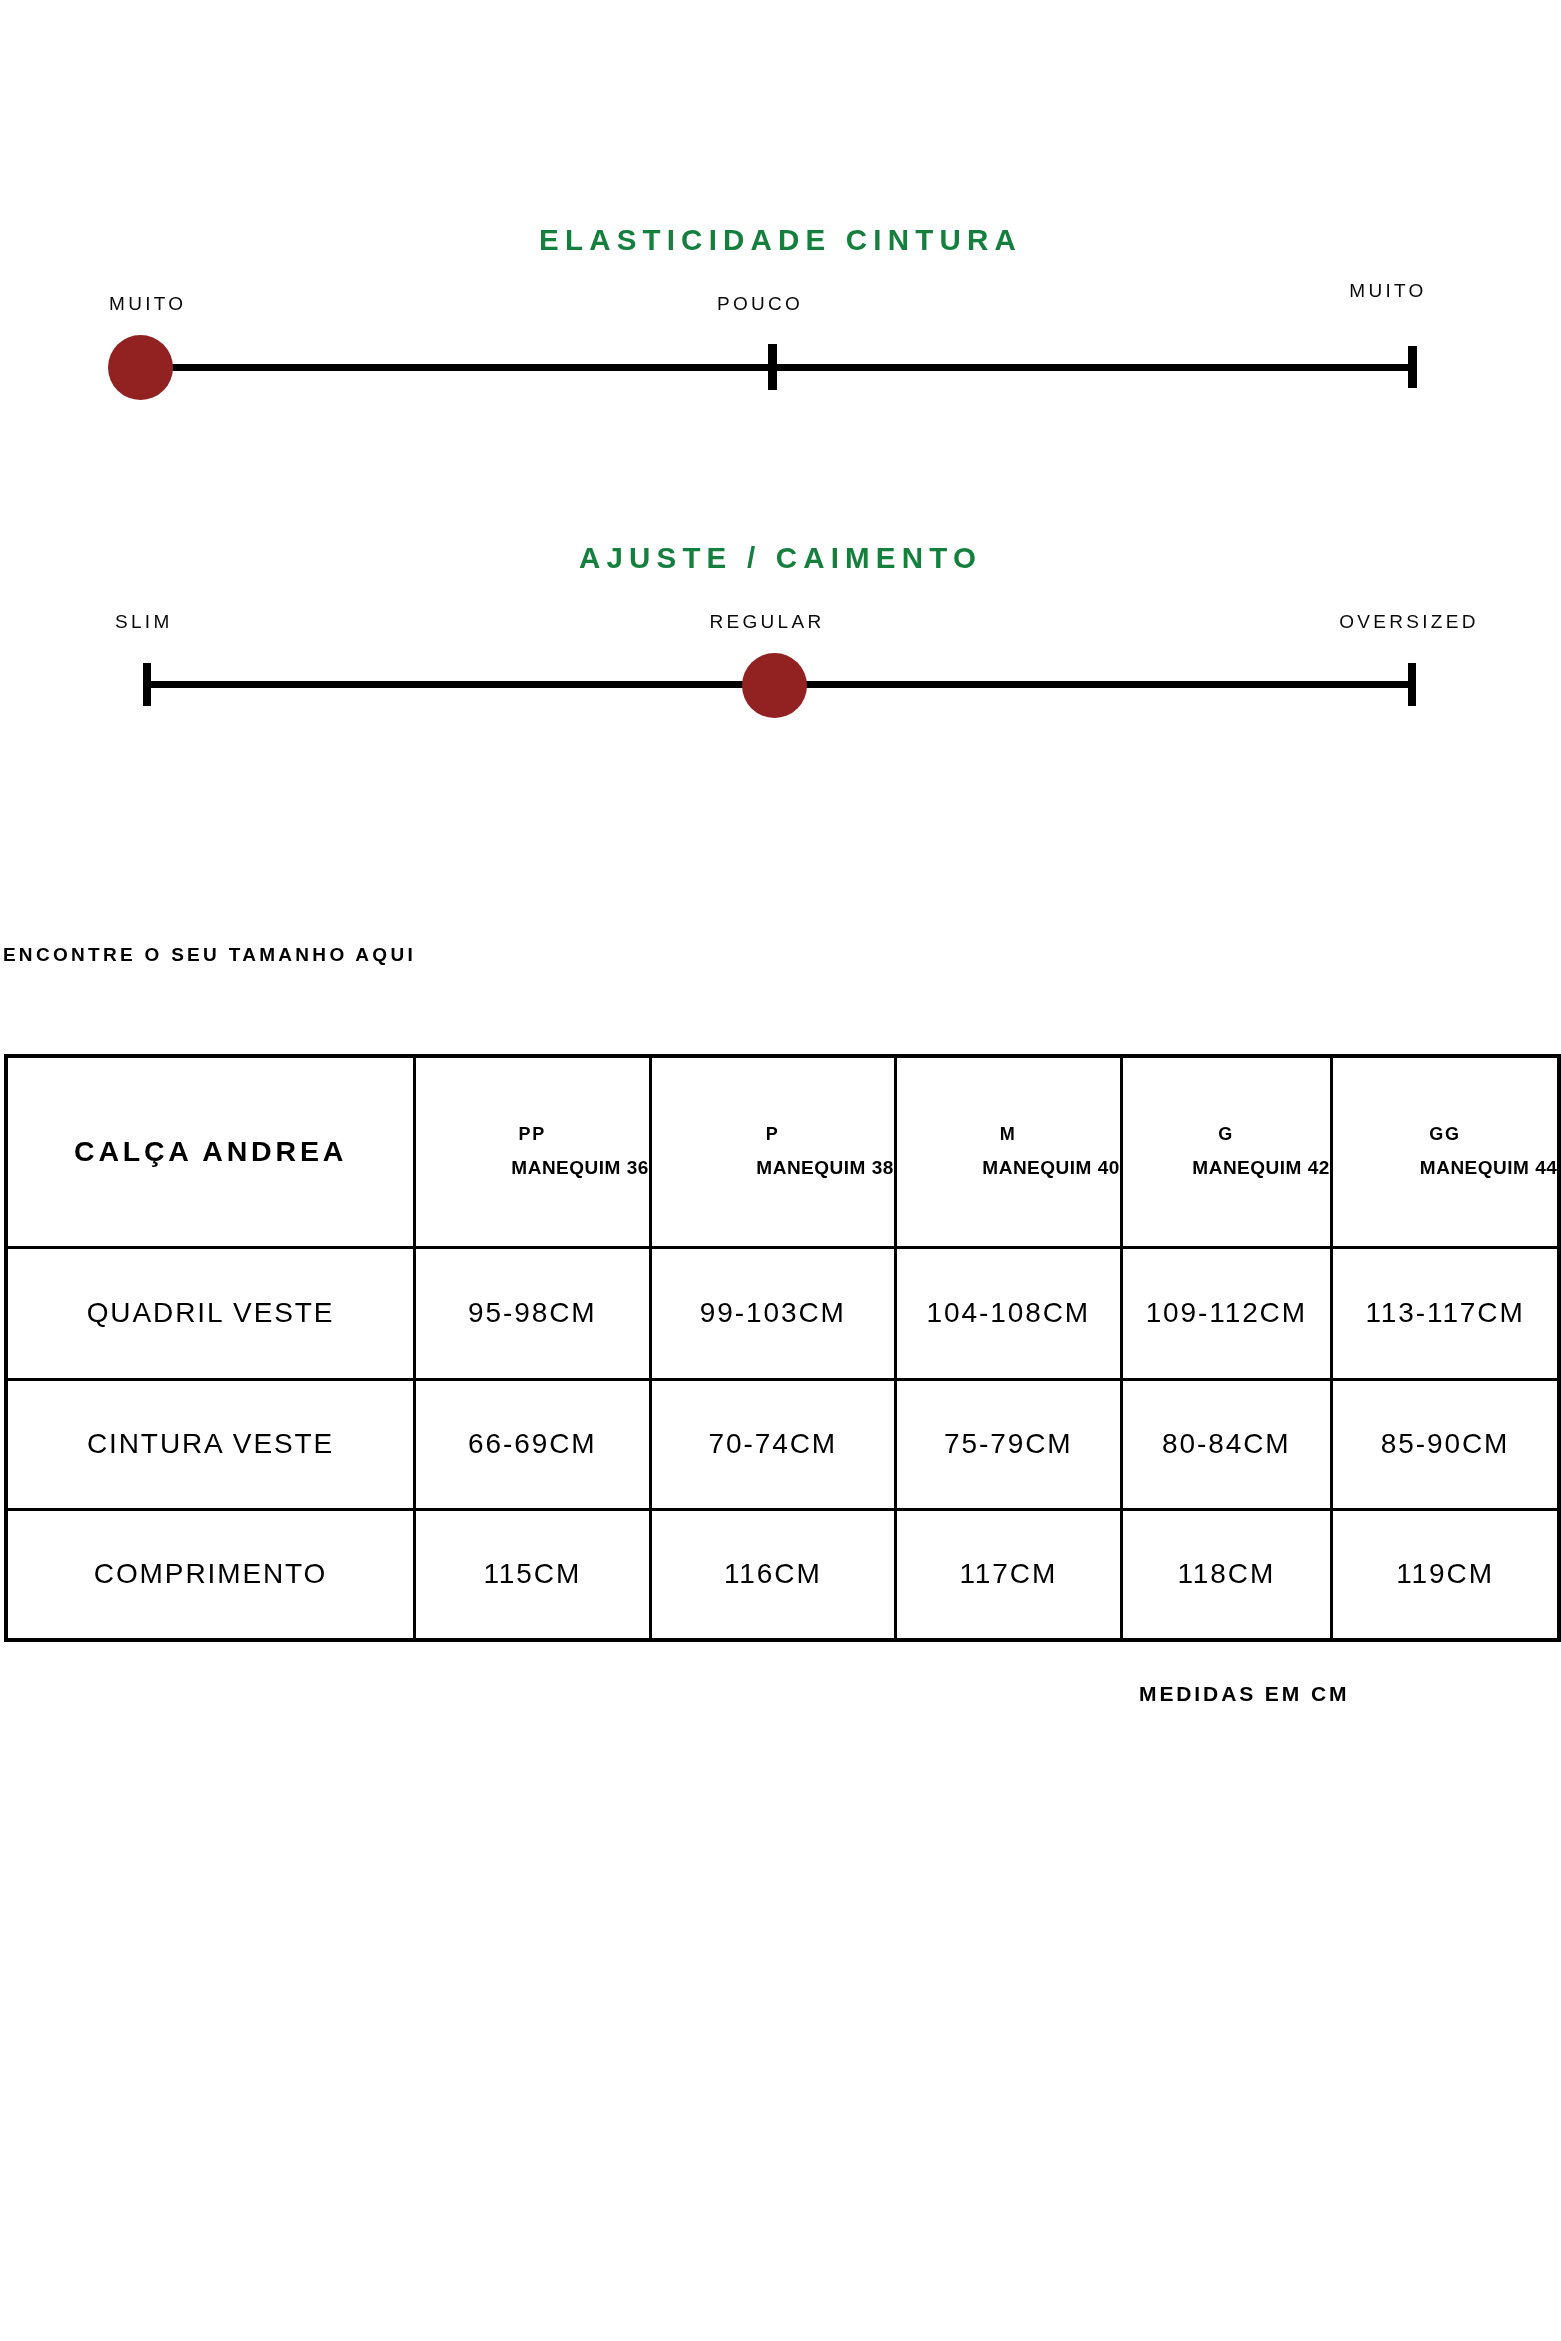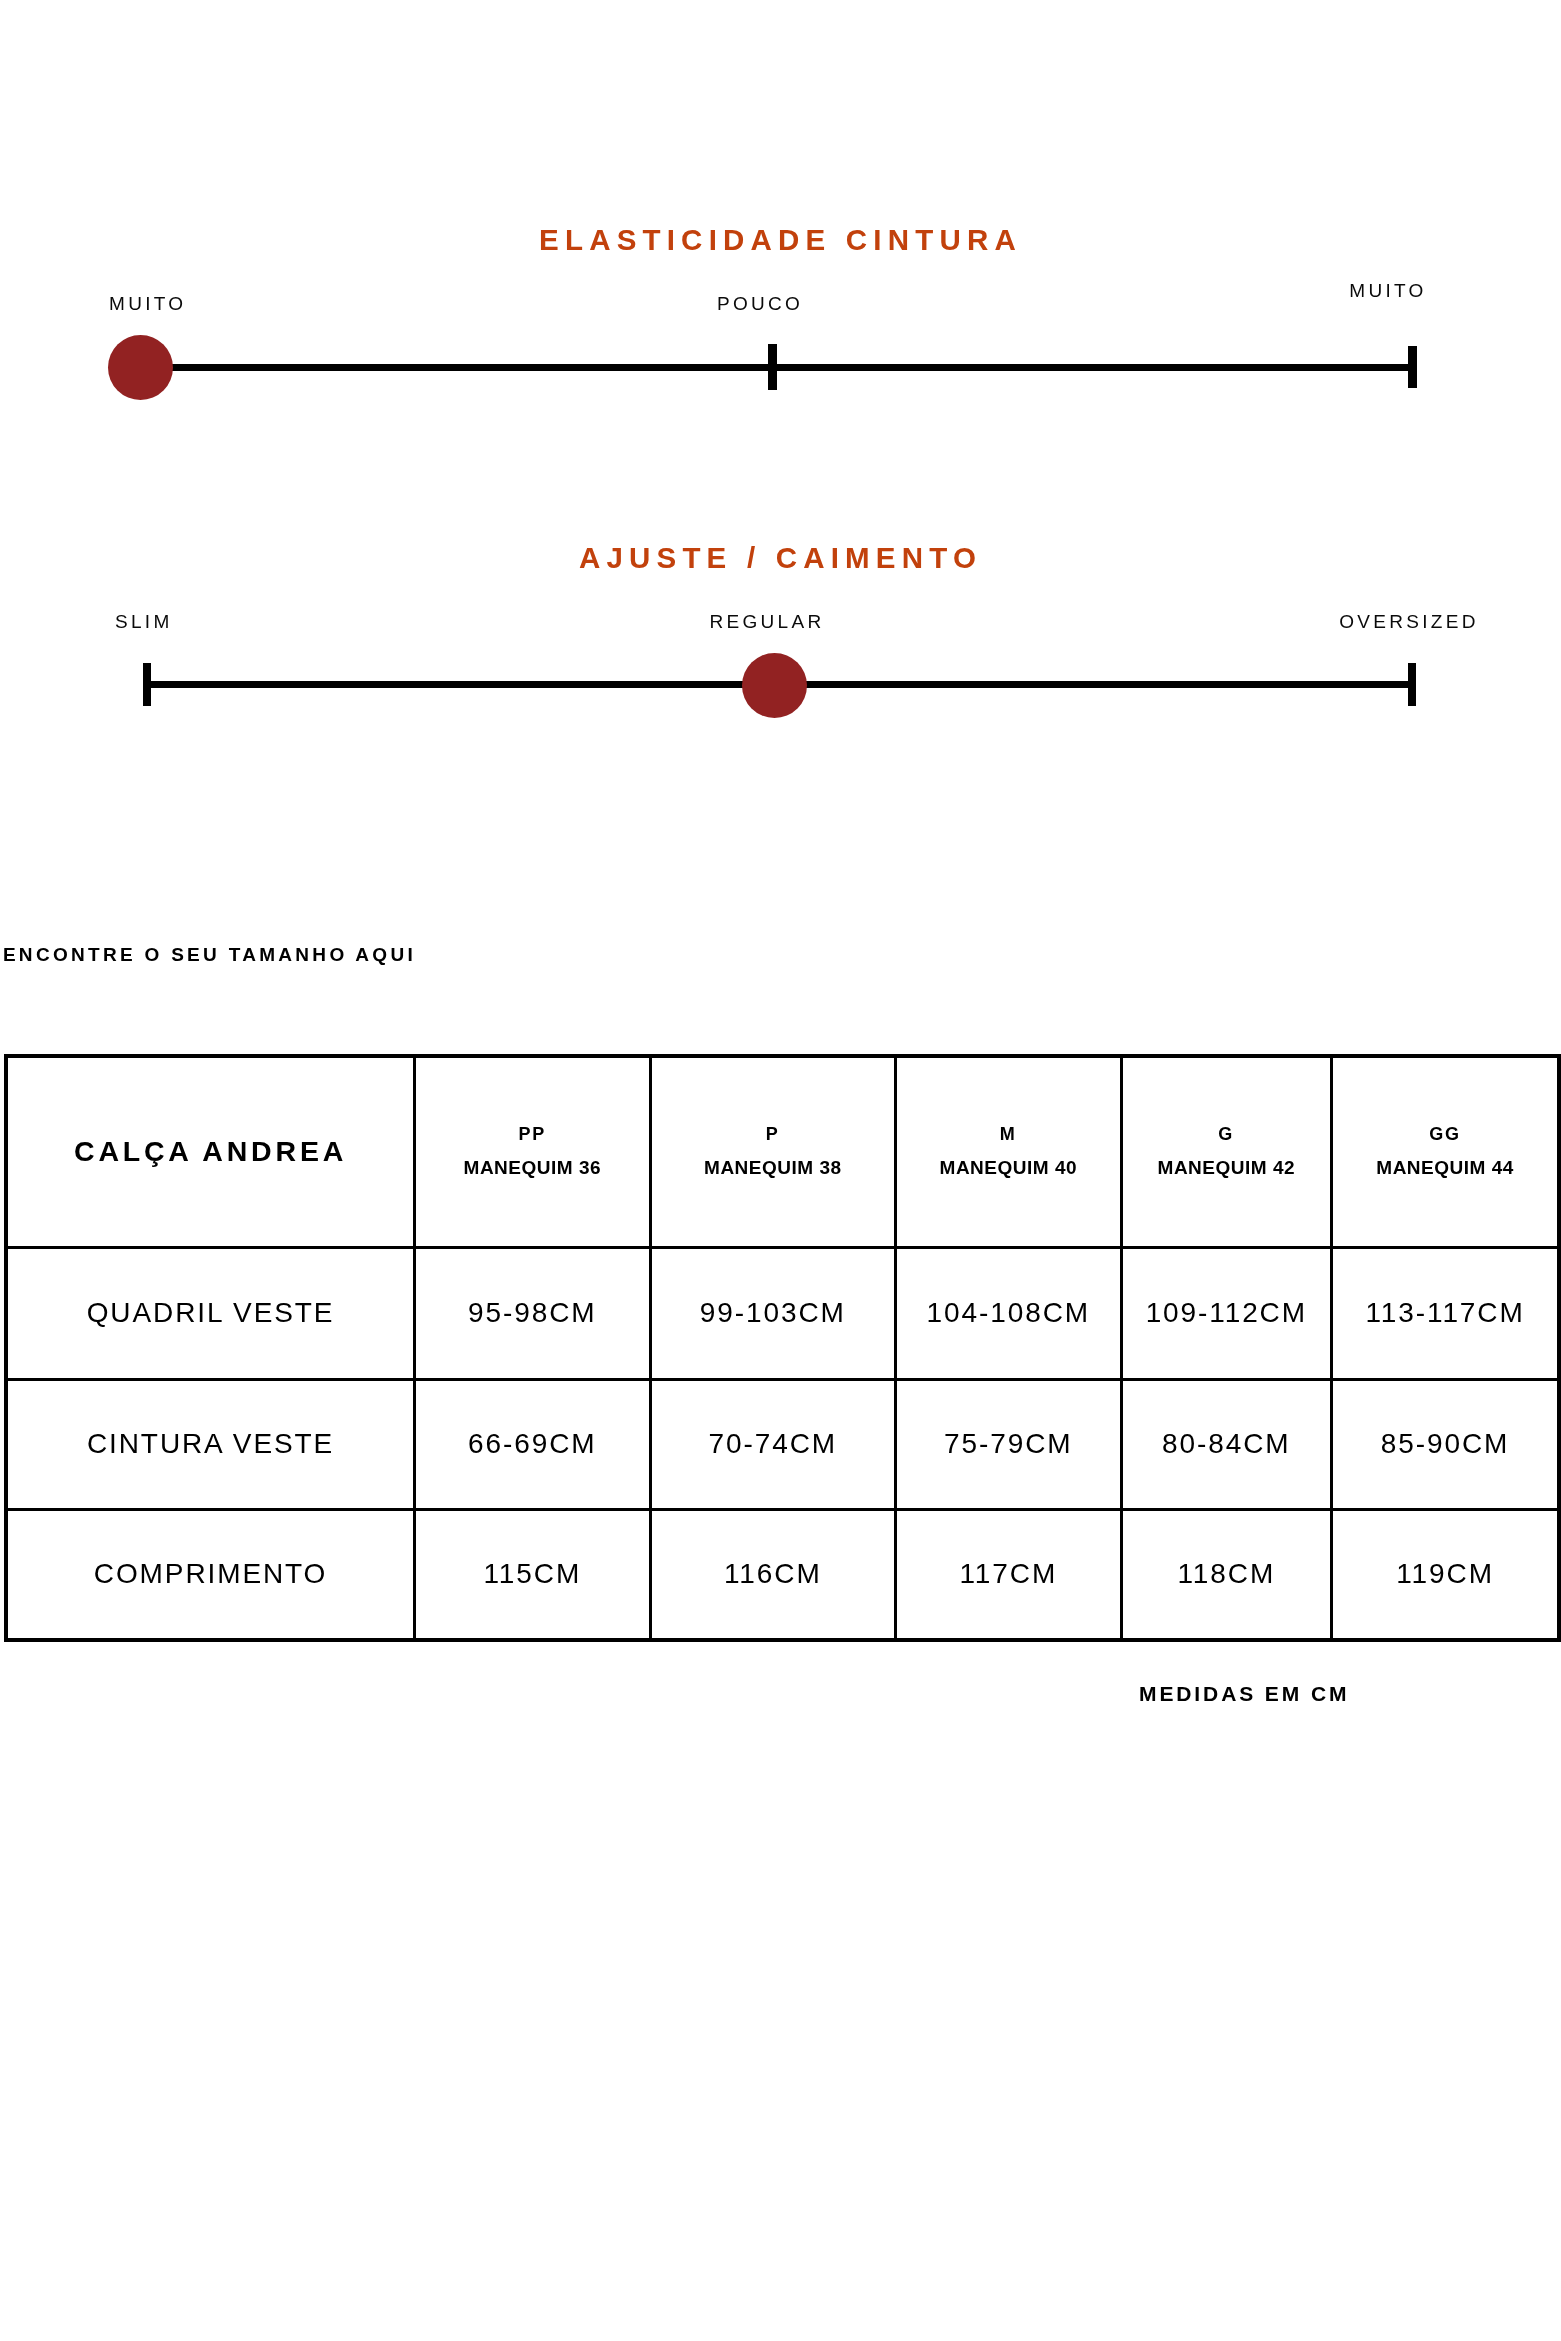--- a/index.html
+++ b/index.html
@@ -14,21 +14,21 @@
   }
 
   
   .slider-title {
     position: absolute;
     left: 0; width: 1561px;
     text-align: center;
     font-size: 29.5px;
     font-weight: 800;
     letter-spacing: 6.2px;
-    color: #c2410c;
+    color: #15803d;
     white-space: nowrap;
   }
   .slider-label {
     position: absolute;
     font-size: 19px;
     font-weight: 400;
     letter-spacing: 3.3px;
     color: #0a0a0a;
     white-space: nowrap;
   }
@@ -89,20 +89,21 @@
     font-weight: 700;
     letter-spacing: 1.9px;
     margin-bottom: 12.4px;
   }
   .size-head .size-mannequin {
     display: block;
     font-size: 19px;
     font-weight: 700;
     letter-spacing: 0.5px;
     white-space: nowrap;
+    text-align: right;
   }
   .row-label, .value-cell {
     font-size: 28px;
     font-weight: 400;
     letter-spacing: 1.9px;
     white-space: nowrap;
   }
 
   .footnote {
     position: absolute;

